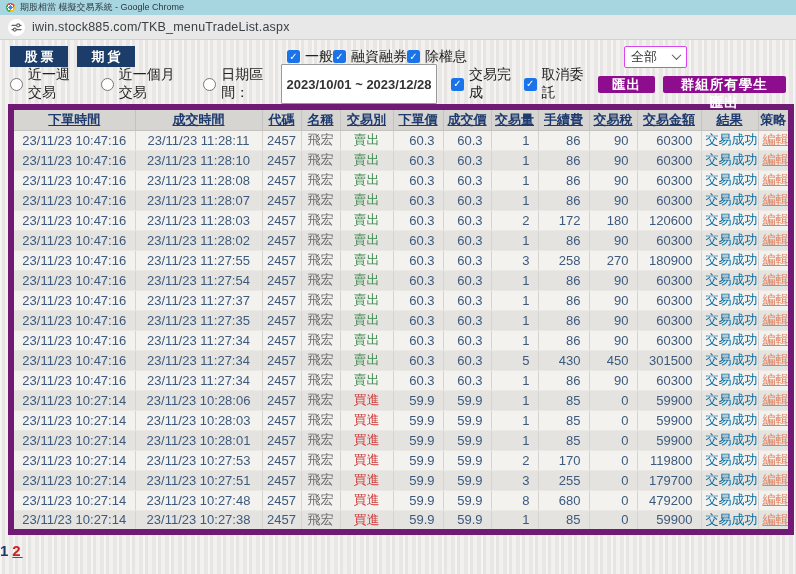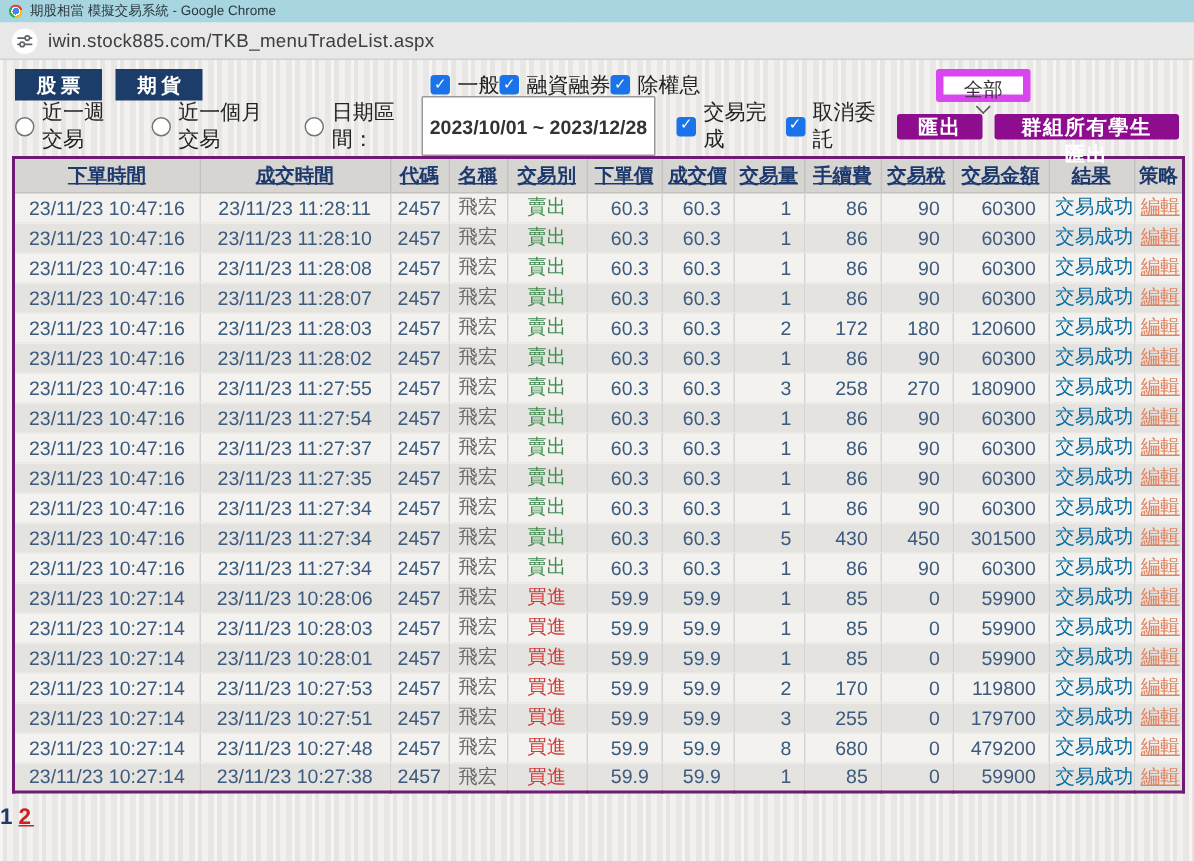--- a/index.html
+++ b/index.html
@@ -33,39 +33,39 @@
     font-family:inherit;font-size:13px;font-weight:bold;letter-spacing:3px;text-indent:3px;
     display:flex;align-items:center;justify-content:center;cursor:pointer;}
   .tabbtn + .tabbtn{margin-left:9px;}
   .checks{display:flex;align-items:center;margin-left:152px;}
   .chk{display:flex;align-items:center;gap:5px;cursor:pointer;}
   .cb{width:13px;height:13px;background:var(--checkbox-blue);border-radius:2.5px;
     display:inline-flex;align-items:center;justify-content:center;flex:0 0 auto;}
   .cb::after{content:"✓";color:#fff;font-size:10px;font-weight:bold;line-height:1;}
   .chk-label,.rad-label{font-size:14px;color:#222;}
   .select{margin-left:auto;margin-right:99px;width:63px;height:22px;background:#fff;
-    border:5px solid #d946ef;border-radius:2px;display:flex;align-items:center;
-    padding:0 6px;cursor:pointer;flex-direction:column;}
+    border:1px solid #d946ef;border-radius:2px;display:flex;align-items:center;
+    padding:0 6px;cursor:pointer;}
   .select .val{font-size:13px;color:#333;flex:1;}
   .select .chev{width:7px;height:7px;border-right:1.6px solid #555;border-bottom:1.6px solid #555;
     transform:rotate(45deg) translate(-1px,-1px);flex:0 0 auto;}
   .row2{display:flex;align-items:center;padding:3px 10px 5px 10px;height:30px;}
   .rad{display:flex;align-items:center;gap:5px;cursor:pointer;}
   .rd{width:13px;height:13px;border:1.5px solid #767676;border-radius:50%;background:#fff;flex:0 0 auto;}
   .rad + .rad{margin-left:17px;}
   .date-input{width:156px;height:40px;margin-left:4px;border:1px solid #999;background:#fff;
     font-family:inherit;font-size:13px;font-weight:700;color:#333;text-align:center;border-radius:1px;}
   .status-checks{display:flex;align-items:center;gap:10px;margin-left:14px;}
   .pbtn{height:17px;background:var(--purple);color:#fff;border:none;border-radius:2px;
     font-family:inherit;font-size:13.5px;font-weight:bold;cursor:pointer;padding:0 12px;letter-spacing:1px;}
   .pbtn.export{margin-left:12px;width:62px;}
   .pbtn.export-all{margin-left:8px;}
   
   table{width:780px;margin:4px 8px 0 8px;border-collapse:collapse;table-layout:fixed;
-    border:2px solid #701a75;background:#f3f2ef;}
+    border:6px solid #701a75;background:#f3f2ef;}
   th{height:23px;background:#d6d5d2;border:1px solid #c3c2bf;font-size:13px;
     color:var(--header-navy);font-weight:bold;text-align:center;cursor:pointer;}
   th .hl{text-decoration:underline;}
   td{height:20px;border-right:1px solid #d5d4d1;border-bottom:1px solid #e9e8e5;
     font-size:13px;white-space:nowrap;overflow:hidden;padding:0 4px;}
   tr.odd td{background:#f3f2ef;}
   tr.even td{background:#e4e3e0;}
   .c-time{color:var(--value-blue);text-align:center;}
   .c-code{color:var(--value-blue);text-align:center;}
   .c-name{color:#6b6b6b;text-align:center;}

